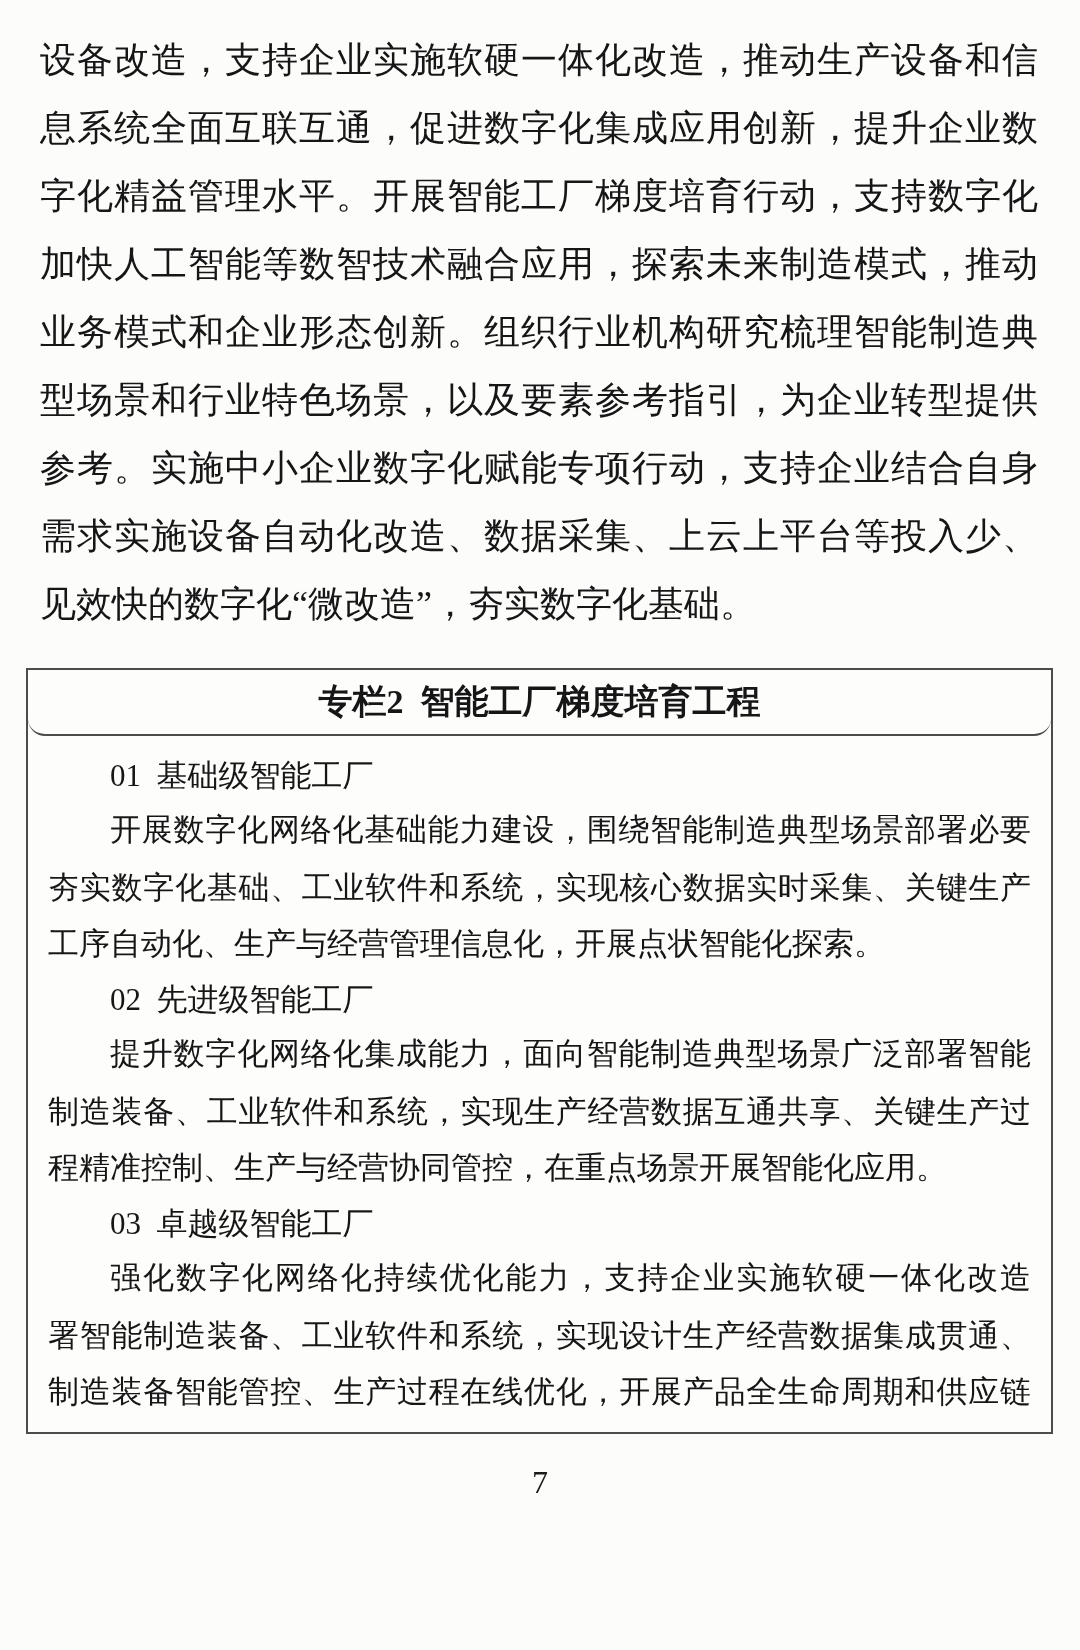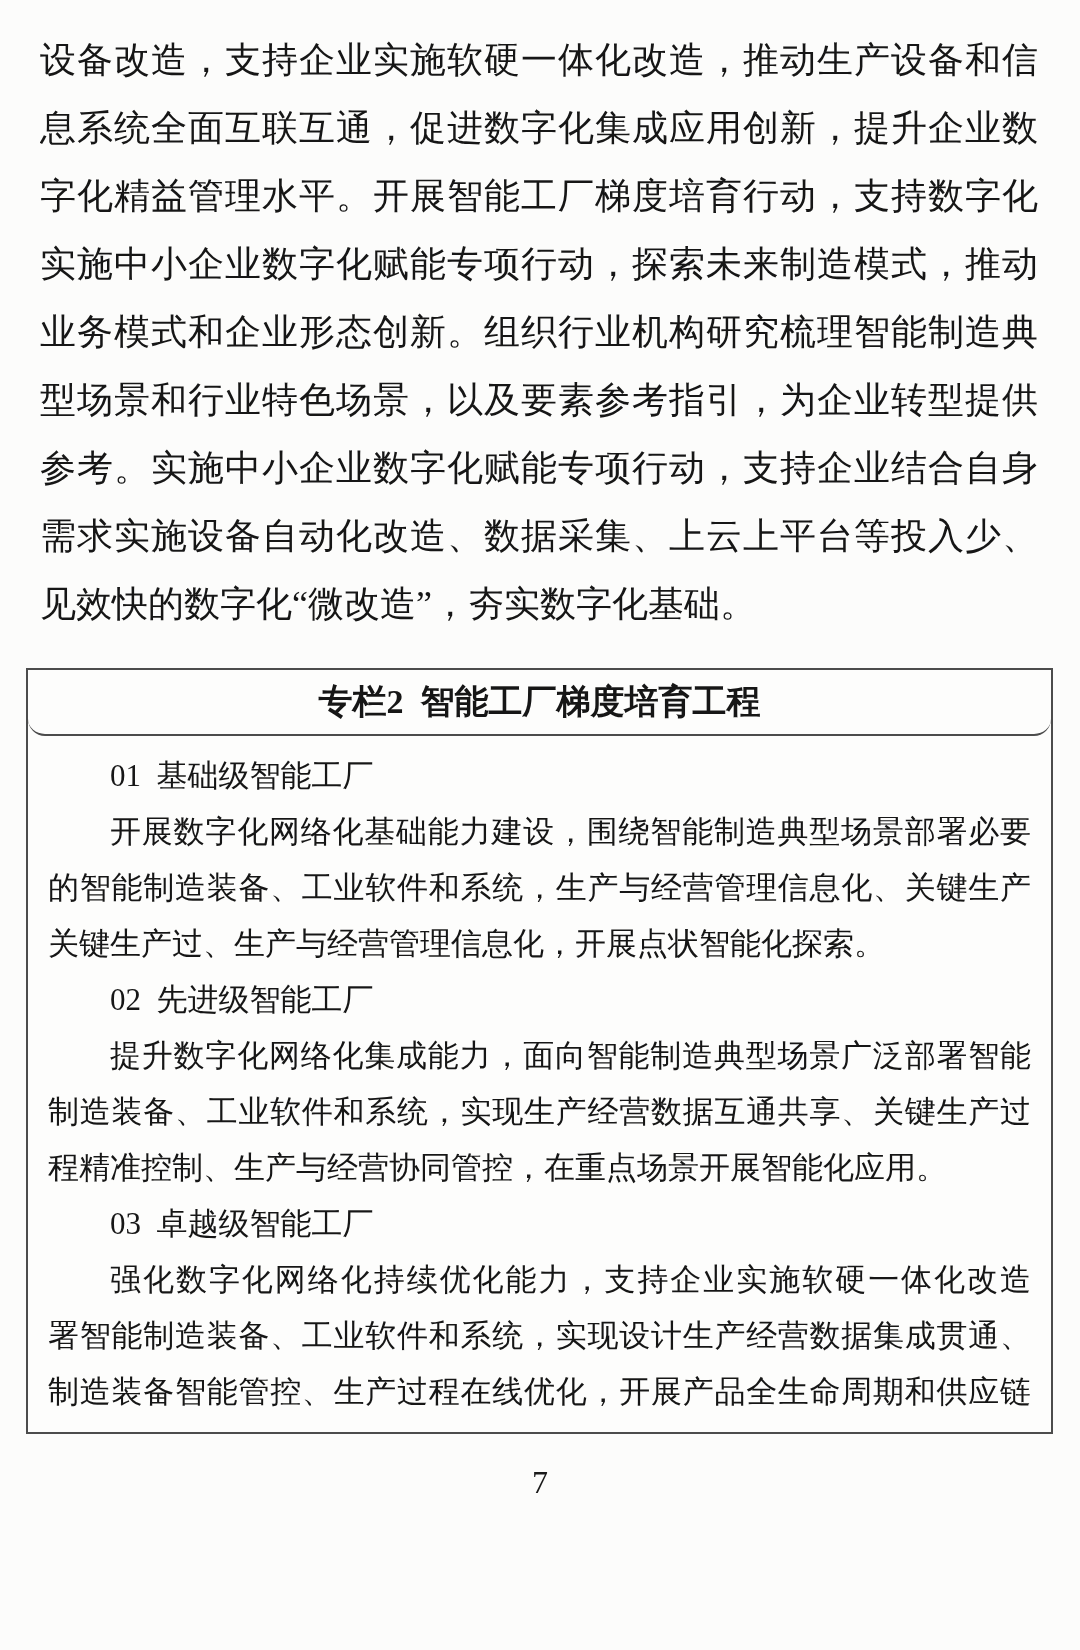--- a/index.html
+++ b/index.html
@@ -44,56 +44,56 @@
   .panel-body { padding: 12px 20px 12px 20px; }
   .pline {
     font-size: 31px;
     line-height: 56px;
     height: 56px;
     overflow: hidden;
     text-align: justify;
     white-space: pre-wrap;
   }
   .pline.just { text-align-last: justify; }
-  .pline.ind  { text-indent: 2em; }
+  .pline.ind  { text-indent: 2em; font-family: Liberation Mono, monospace; }
   .pline.head { text-indent: 2em; text-align: right; text-align-last: left; }
 
   
   .page-number {
     margin-top: 28px;
     text-align: center;
     font-size: 32px;
     line-height: 40px;
     color: #1a1a1a;
   }
 </style>
 </head>
 <body>
 
 <div class="page">
 
   <div class="body-text">
     <div class="bline just">设备改造，支持企业实施软硬一体化改造，推动生产设备和信</div>
     <div class="bline just">息系统全面互联互通，促进数字化集成应用创新，提升企业数</div>
     <div class="bline just">字化精益管理水平。开展智能工厂梯度培育行动，支持数字化</div>
-    <div class="bline just">实施中小企业数字化赋能专项行动，探索未来制造模式，推动</div>
+    <div class="bline just">加快人工智能等数智技术融合应用，探索未来制造模式，推动</div>
     <div class="bline just">业务模式和企业形态创新。组织行业机构研究梳理智能制造典</div>
     <div class="bline just">型场景和行业特色场景，以及要素参考指引，为企业转型提供</div>
     <div class="bline just">参考。实施中小企业数字化赋能专项行动，支持企业结合自身</div>
     <div class="bline just">需求实施设备自动化改造、数据采集、上云上平台等投入少、</div>
     <div class="bline">见效快的数字化“微改造”，夯实数字化基础。</div>
   </div>
 
   <div class="panel">
     <div class="panel-title">专栏2  智能工厂梯度培育工程</div>
     <div class="panel-body">
       <div class="pline head">01  基础级智能工厂</div>
       <div class="pline ind just">开展数字化网络化基础能力建设，围绕智能制造典型场景部署必要</div>
-      <div class="pline just">的智能制造装备、工业软件和系统，生产与经营管理信息化、关键生产</div>
-      <div class="pline">关键生产过、生产与经营管理信息化，开展点状智能化探索。</div>
+      <div class="pline just">夯实数字化基础、工业软件和系统，实现核心数据实时采集、关键生产</div>
+      <div class="pline">工序自动化、生产与经营管理信息化，开展点状智能化探索。</div>
       <div class="pline head">02  先进级智能工厂</div>
       <div class="pline ind just">提升数字化网络化集成能力，面向智能制造典型场景广泛部署智能</div>
       <div class="pline just">制造装备、工业软件和系统，实现生产经营数据互通共享、关键生产过</div>
       <div class="pline">程精准控制、生产与经营协同管控，在重点场景开展智能化应用。</div>
       <div class="pline head">03  卓越级智能工厂</div>
       <div class="pline ind just">强化数字化网络化持续优化能力，支持企业实施软硬一体化改造</div>
       <div class="pline just">署智能制造装备、工业软件和系统，实现设计生产经营数据集成贯通、</div>
       <div class="pline just">制造装备智能管控、生产过程在线优化，开展产品全生命周期和供应链</div>
     </div>
   </div>

